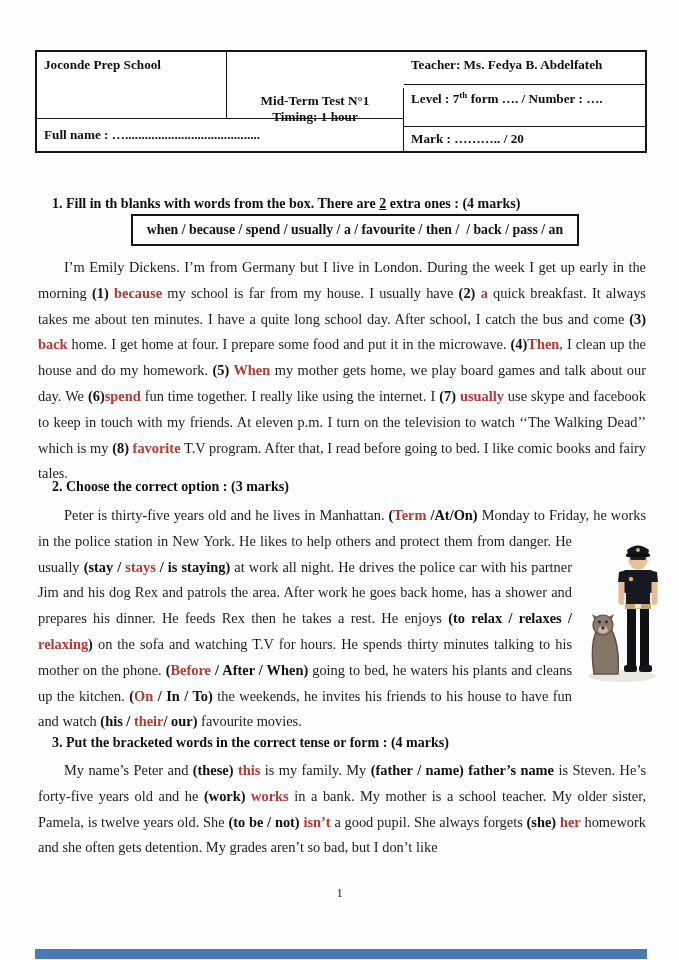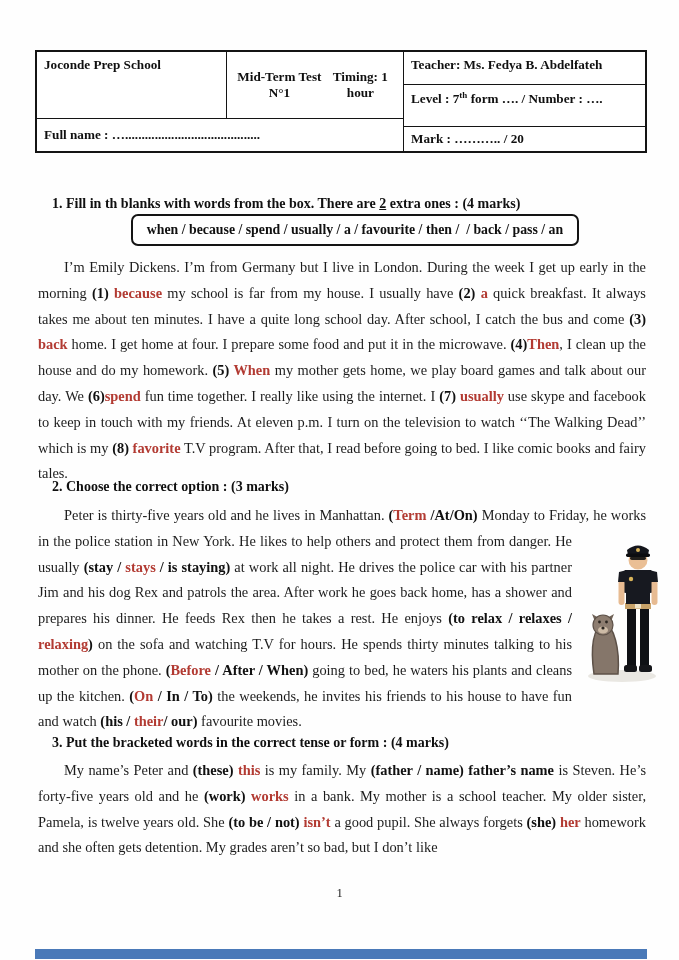--- a/index.html
+++ b/index.html
@@ -13,39 +13,39 @@
   
   .header-table{
     position:absolute;left:35px;top:50px;width:608px;
     border:2.5px solid #141414;background:#fff;
     display:grid;grid-template-columns:190px 177px 1fr;
     grid-template-rows:66px 33px;
     font-weight:bold;font-size:13.2px;color:#101010;
   }
   .cell{box-sizing:border-box;padding:5px 7px;}
   .c-school{border-right:1.5px solid #141414;display:flex;flex-direction:column;justify-content:space-between;}
-  .c-test{border-right:1.5px solid #141414;display:flex;justify-content:space-between;align-items:center;text-align:center;}
+  .c-test{border-right:1.5px solid #141414;display:flex;flex-direction:column;justify-content:space-between;align-items:center;text-align:center;margin-top:36px;}
   .c-right{display:flex;flex-direction:column;}
   .c-right .sub{box-sizing:border-box;height:41px;padding:5px 7px;}
   .c-right .sub:first-child{border-bottom:1.5px solid #141414;}
   .row2-left{grid-column:1 / span 2;border-top:1.5px solid #141414;border-right:1.5px solid #141414;display:flex;align-items:center;}
   .row2-right{border-top:1.5px solid #141414;display:flex;align-items:center;margin-top:8px;}
   sup{font-size:9px;}
 
   
   .section-heading{
     position:absolute;left:57px;top:164px;right:34px;
     font-size:15.5px;font-weight:bold;color:#101010;
   }
   .ex-title{position:absolute;left:52px;right:34px;font-size:14px;font-weight:bold;color:#101010;}
   .t1{top:196px;} .t2{top:479px;} .t3{top:735px;}
 
   .word-box{
     position:absolute;left:131px;top:214px;width:432px;
-    border:2px solid #141414;border-radius:7px;
+    border:2px solid #141414;border-radius:0;
     padding:6px 6px;text-align:center;
     font-weight:bold;font-size:13.8px;color:#101010;
     white-space:pre-wrap;background:#fff;
   }
 
   .para{
     position:absolute;left:38px;right:33px;margin:0;
     font-size:14.4px;line-height:25.8px;
     text-align:justify;text-indent:26px;color:#1c1c1c;
   }

